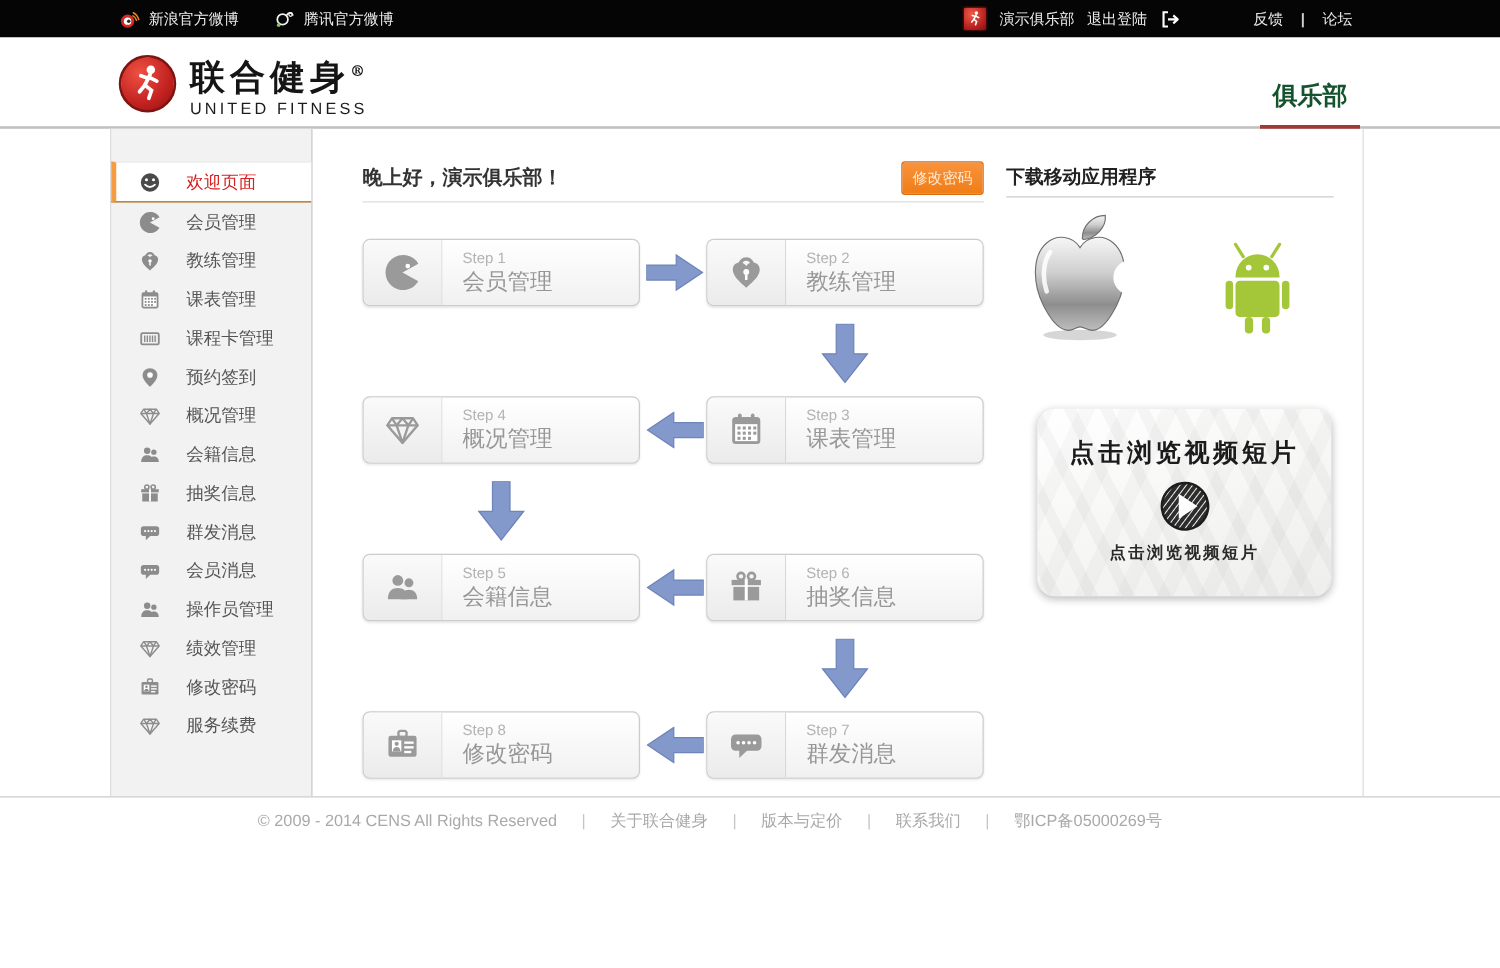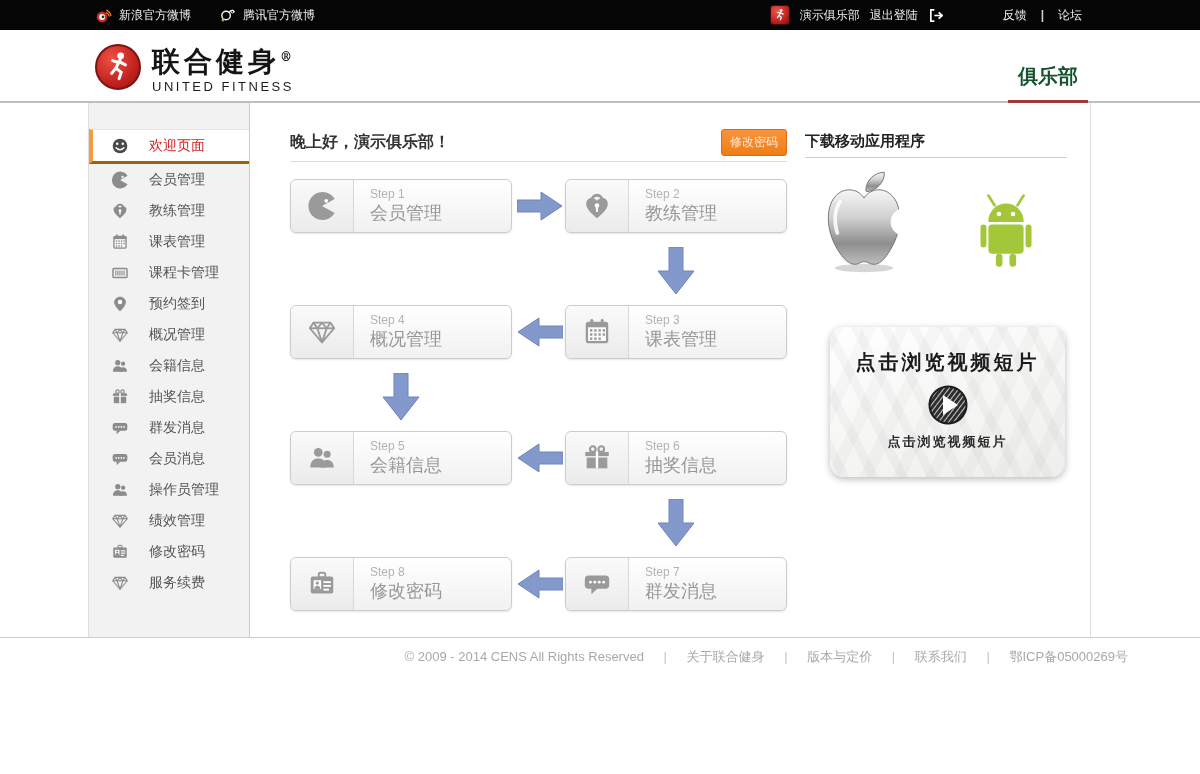--- a/index.html
+++ b/index.html
@@ -38,34 +38,34 @@
               color:#14532d;font-size:20px;font-weight:bold;border-bottom:3px solid #a03a36;}
 
   
   .sidebar{position:absolute;left:88px;top:103px;width:162px;height:534px;background:#f2f2f2;
            border-left:1px solid #ddd;border-right:1px solid #ccc;box-sizing:border-box;
            padding-top:26px;}
   .sb-item{height:31px;display:flex;align-items:center;cursor:pointer;color:#555;}
   .sb-item .ic{width:18px;height:18px;margin-left:22px;color:#8c8c8c;flex:0 0 auto;}
   .sb-label{margin-left:20px;font-size:14px;white-space:nowrap;}
   .sb-item.active{background:#fff;border-left:4px solid #f59b42;border-top:1px solid #e6e6e6;
-                  border-bottom:3px solid #a16207;color:#d42222;}
+                  border-bottom:1px solid #a16207;color:#d42222;}
   .sb-item.active .ic{margin-left:18px;color:#4a4a4a;}
 
   
   .greet-row{position:absolute;left:290px;top:129px;width:497px;display:flex;
              align-items:center;justify-content:space-between;}
   .greeting{font-size:16px;font-weight:bold;color:#333;}
   .pw-btn{background:linear-gradient(#f9933c,#ef7d17);border:1px solid #d96c10;border-radius:3px;
           color:#ffe9d2;font-size:12px;padding:4px 8px;cursor:pointer;
           font-family:inherit;}
   .greet-divider{position:absolute;left:290px;top:161px;width:497px;height:1px;background:#ddd;}
 
   
-  .flow{position:absolute;left:290px;top:170px;width:500px;height:460px;}
+  .flow{position:absolute;left:290px;top:182px;width:500px;height:460px;}
   .step-box{position:absolute;width:222px;height:54px;border:1px solid #ccc;border-radius:6px;
             background:linear-gradient(#ffffff,#f1f1f1);box-shadow:0 1px 2px rgba(0,0,0,.10);
             display:flex;cursor:pointer;box-sizing:border-box;}
   .step-ic{width:62px;border-right:1px solid #d8d8d8;border-radius:6px 0 0 6px;
            background:linear-gradient(#fafafa,#ebebeb);
            display:flex;align-items:center;justify-content:center;flex:0 0 auto;}
   .step-ic .ic{width:30px;height:30px;color:#9a9a9a;}
   .step-tx{display:flex;flex-direction:column;justify-content:center;padding-left:16px;}
   .step-no{font-size:12px;color:#b3b3b3;line-height:15px;}
   .step-nm{font-size:18px;color:#979797;line-height:23px;}
@@ -86,21 +86,21 @@
          linear-gradient(160deg,#ffffff,#eeeeec);
        display:flex;flex-direction:column;align-items:center;}
   .vc-title{margin-top:22px;font-family:"DejaVu Serif","Liberation Serif",serif;font-weight:bold;
             font-size:20px;color:#1b1b1b;letter-spacing:3px;}
   .vc-play{margin-top:8px;width:42px;height:42px;}
   .vc-caption{margin-top:7px;font-family:"DejaVu Serif","Liberation Serif",serif;font-weight:bold;
               font-size:13px;color:#2a2a2a;letter-spacing:2px;}
 
   
   .footer-line{position:absolute;left:0;top:637px;width:1200px;height:1px;background:#ccc;}
-  .footer{position:absolute;left:0;top:648px;width:1136px;text-align:right;font-size:13px;
+  .footer{position:absolute;left:0;top:648px;width:1136px;text-align:center;font-size:13px;
           color:#a9a9a9;}
   .footer span{padding:0 8px;}
   .footer .lnk{cursor:pointer;}
   .f-sep{color:#c5c5c5;}
 </style>
 </head>
 <body>
 
 <svg width="0" height="0" style="position:absolute">
   <defs>

